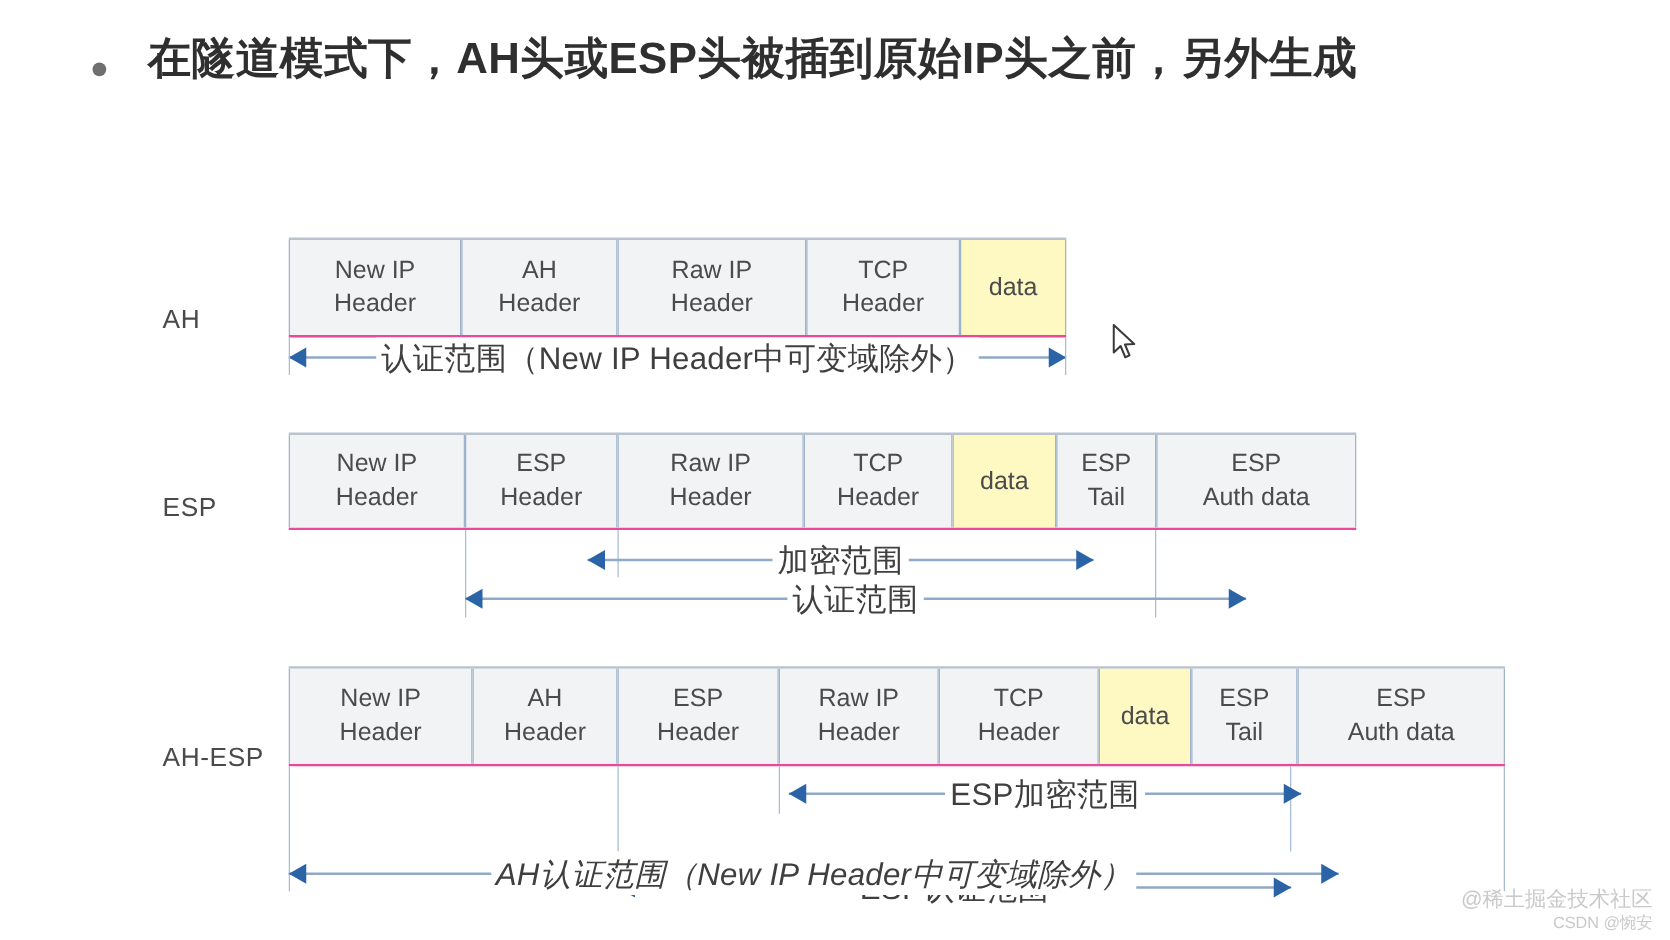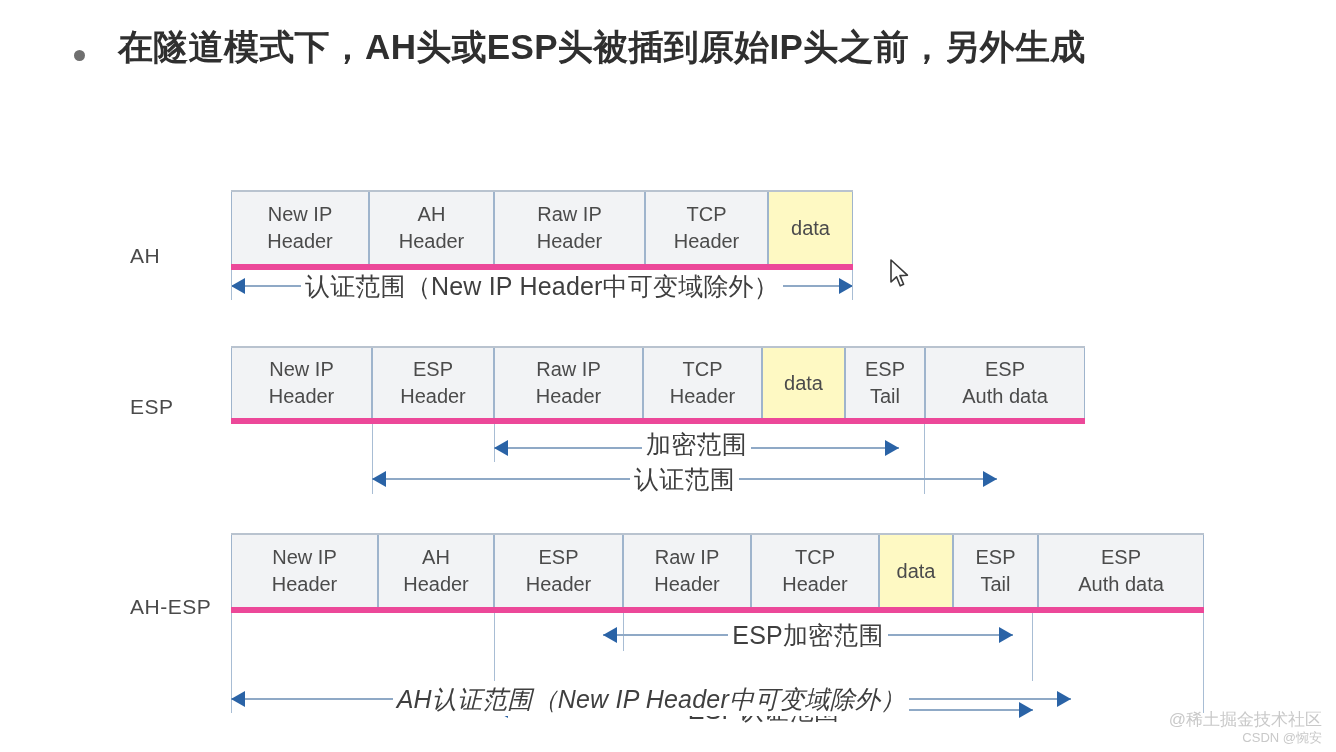--- a/index.html
+++ b/index.html
@@ -59,21 +59,21 @@
     letter-spacing: 0.5px;
     white-space: nowrap;
   }
 
   
   .cells {
     position: absolute;
     display: flex;
     box-sizing: border-box;
     border-top: 2px solid #b9c3cf;
-    border-bottom: 6px solid #ec4899;
+    border-bottom: 2px solid #ec4899;
   }
   .cell {
     box-sizing: border-box;
     background: #f2f3f5;
     border-left: 1px solid #9fb4cc;
     border-right: 1px solid #9fb4cc;
     display: flex;
     flex-direction: column;
     align-items: center;
     justify-content: center;
@@ -228,21 +228,21 @@
       <div class="cell" style="width:160px;">
         <span class="l1">ESP</span>
         <span class="l2">Auth data</span>
       </div>
     </div>
 
     <div class="guide" style="left:372px; top:254px; height:70px;"></div>
     <div class="guide" style="left:494px; top:254px; height:38px;"></div>
     <div class="guide" style="left:924px; top:254px; height:70px;"></div>
 
-    <div class="span" style="left:494px; top:265px; width:405px;align-items:flex-end;">
+    <div class="span" style="left:470px; top:265px; width:405px;">
       <span class="bar"></span>
       <span class="head left"></span>
       <span class="head right"></span>
       <span class="cap">加密范围</span>
     </div>
 
     <div class="span" style="left:372px; top:296px; width:625px;">
       <span class="bar"></span>
       <span class="head left"></span>
       <span class="head right"></span>
@@ -286,21 +286,21 @@
         <span class="l2">Auth data</span>
       </div>
     </div>
 
     <div class="guide" style="left:231px; top:443px; height:100px;"></div>
     <div class="guide" style="left:494px; top:443px; height:68px;"></div>
     <div class="guide" style="left:623px; top:443px; height:38px;"></div>
     <div class="guide" style="left:1032px; top:443px; height:68px;"></div>
     <div class="guide" style="left:1203px; top:443px; height:100px;"></div>
 
-    <div class="span" style="left:603px; top:452px; width:410px;">
+    <div class="span" style="left:631px; top:452px; width:410px;">
       <span class="bar"></span>
       <span class="head left"></span>
       <span class="head right"></span>
       <span class="cap">ESP加密范围</span>
     </div>
 
     <div class="span" style="left:494px; top:483px; width:539px;margin-top:44px;">
       <span class="bar"></span>
       <span class="head left"></span>
       <span class="head right"></span>

